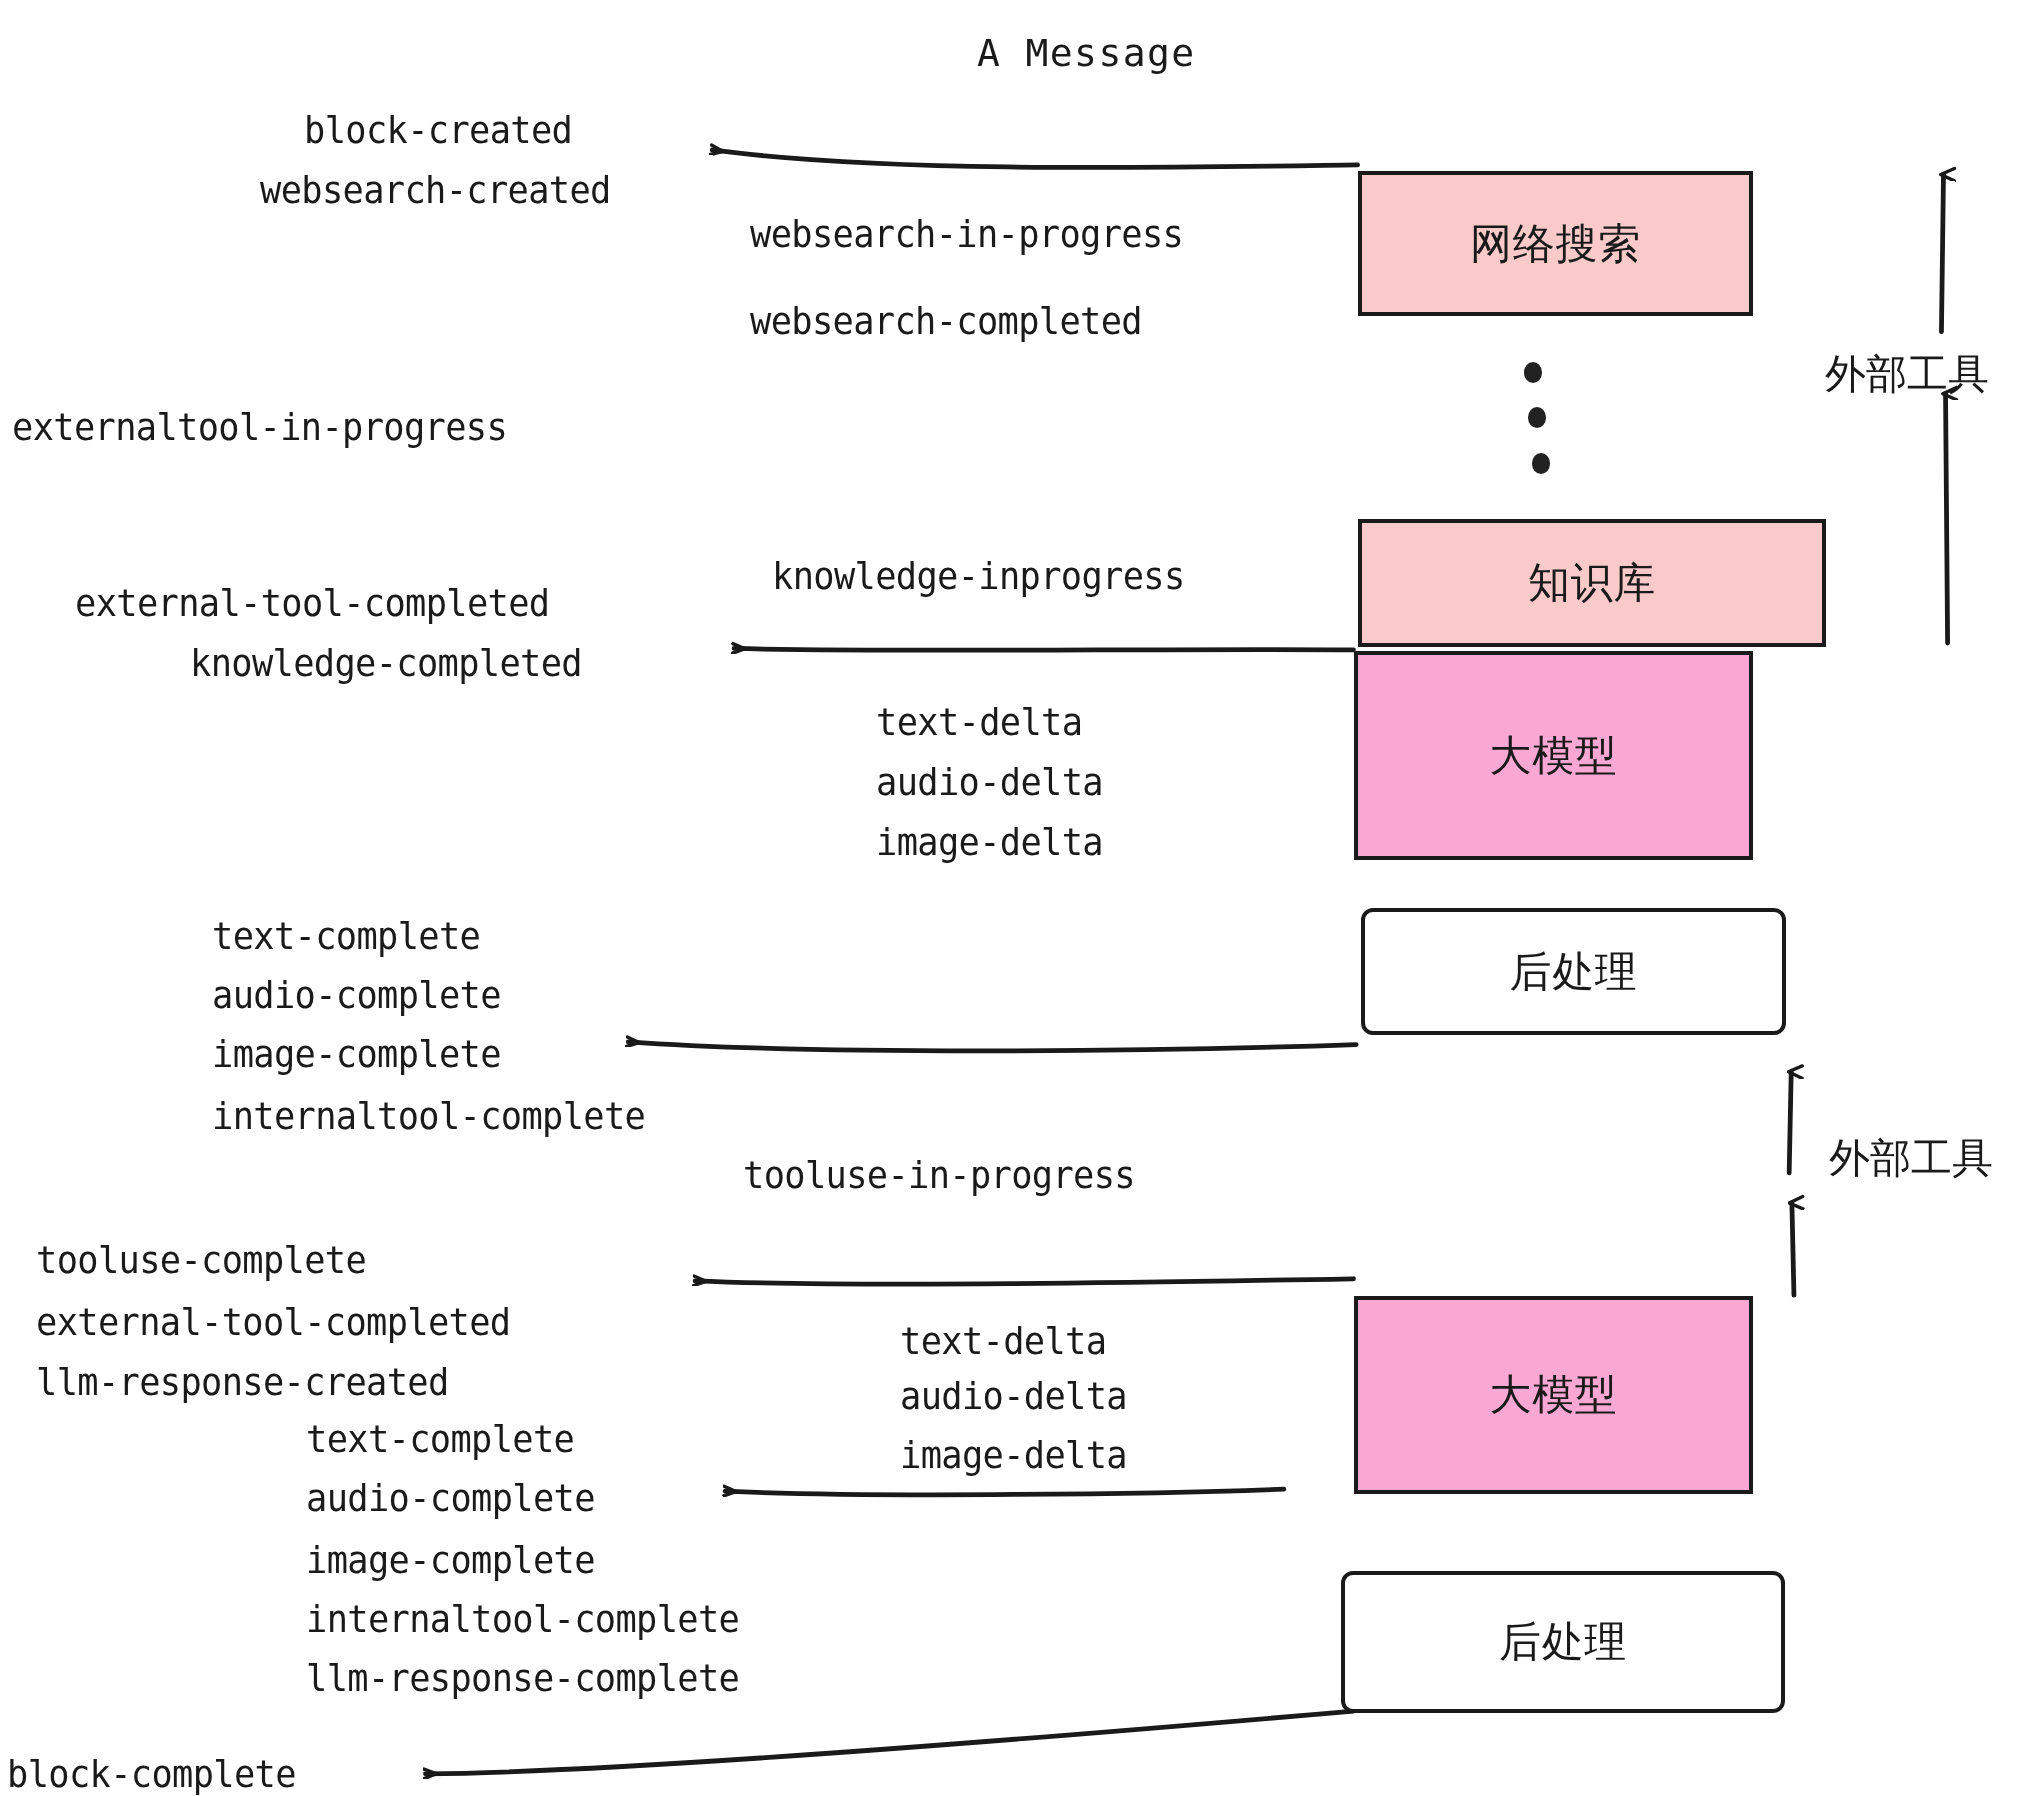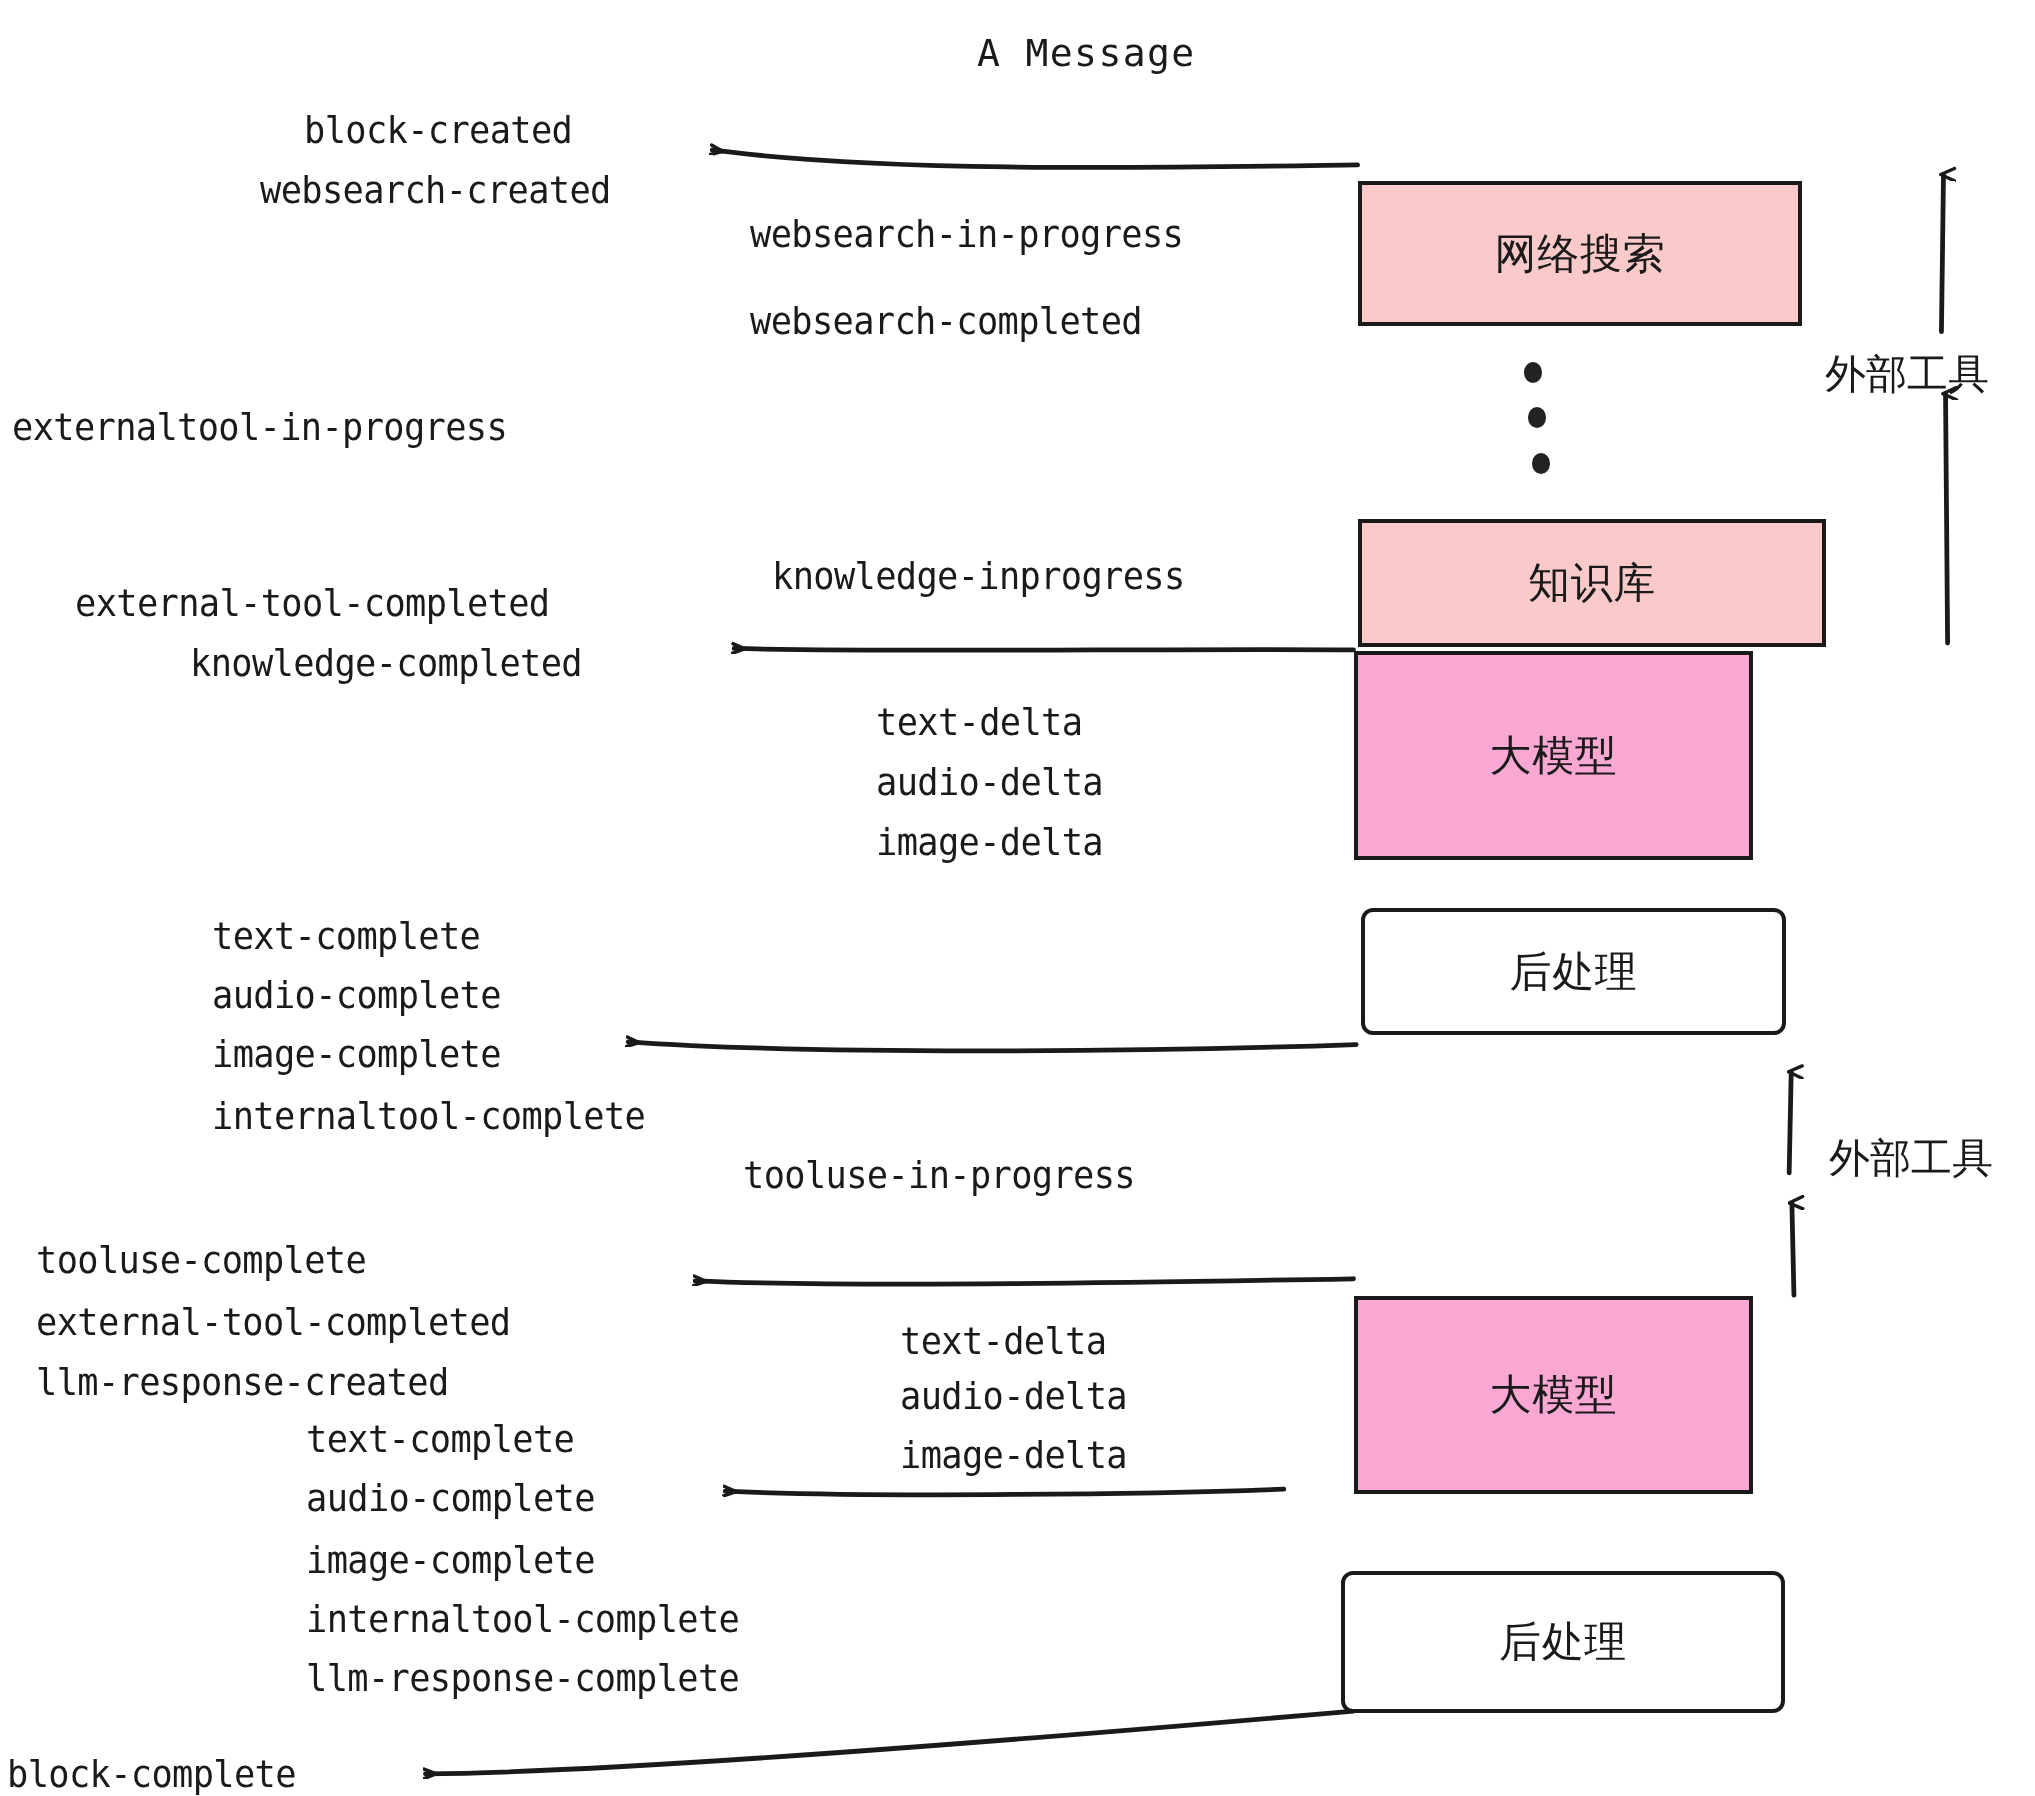--- a/index.html
+++ b/index.html
@@ -150,21 +150,21 @@
   <div class="evt" style="left:900px;top:1424px;">image-delta</div>
 
   <div class="evt" style="left:306px;top:1408px;">text-complete</div>
   <div class="evt" style="left:306px;top:1467px;">audio-complete</div>
   <div class="evt" style="left:306px;top:1529px;">image-complete</div>
   <div class="evt" style="left:306px;top:1588px;">internaltool-complete</div>
   <div class="evt" style="left:306px;top:1647px;">llm-response-complete</div>
 
   <div class="evt" style="left:6.8px;top:1743px;">block-complete</div>
 
-  <div class="box pink" style="left:1358px;top:169px;width:444px;height:145px;">
+  <div class="box pink" style="left:1358px;top:159px;width:395px;height:145px;">
     <span class="cjk">网络搜索</span>
   </div>
 
   <div class="dot" style="left:1524px;top:350px;"></div>
   <div class="dot" style="left:1528px;top:395px;"></div>
   <div class="dot" style="left:1532px;top:441px;"></div>
 
   <div class="box pink" style="left:1358px;top:507px;width:468px;height:128px;">
     <span class="cjk">知识库</span>
   </div>

